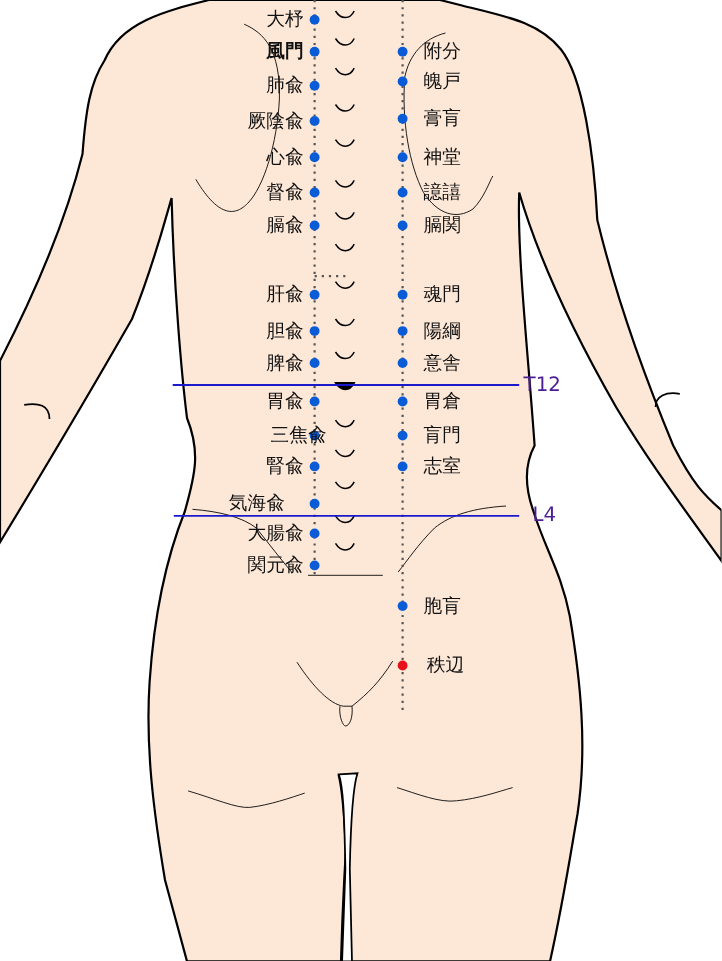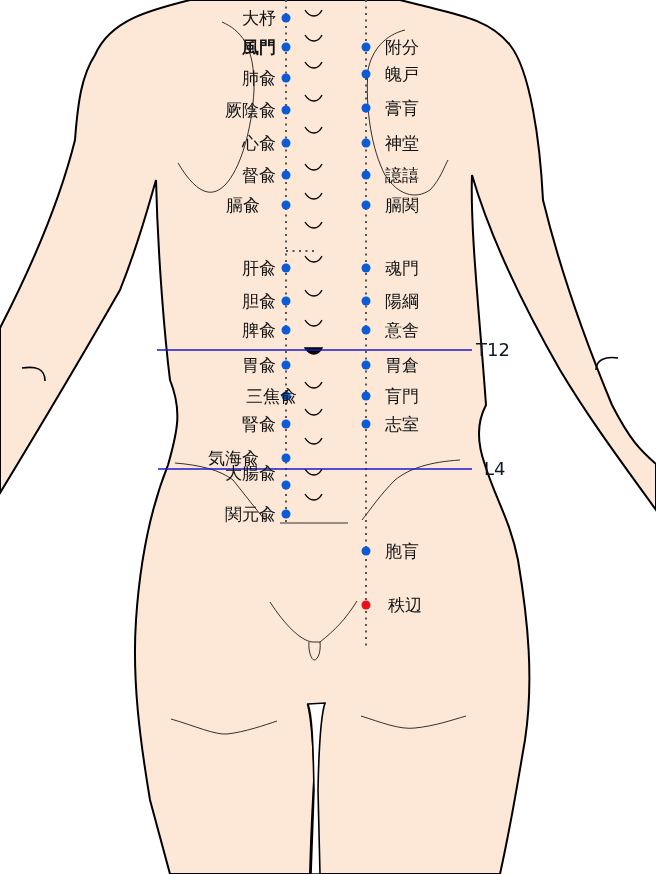--- a/index.html
+++ b/index.html
@@ -32,21 +32,21 @@
       font-size: 17px;
       line-height: 22px;
       color: #111;
       white-space: nowrap;
     }
     .lbl.left { text-align: right; }
     .ref-lbl {
       position: absolute;
       font-size: 18px;
       line-height: 20px;
-      color: #0f172a;
+      color: #4c1d95;
     }
   </style>
 </head>
 <body>
 
 <svg id="diagram" viewBox="0 0 656 874" xmlns="http://www.w3.org/2000/svg">
 
   <path class="body-fill" d="
     M 190 0
     C 150 10, 110 20, 95 55
@@ -164,29 +164,29 @@
   </g>
 </svg>
 
 <div>
   <div class="lbl left" style="right:380px; top:7px;">大杼</div>
   <div class="lbl left" style="right:380px; top:36px;font-weight:bold;">風門</div>
   <div class="lbl left" style="right:380px; top:67px;">肺兪</div>
   <div class="lbl left" style="right:380px; top:99px;">厥陰兪</div>
   <div class="lbl left" style="right:380px; top:132px;text-align:center;">心兪</div>
   <div class="lbl left" style="right:380px; top:164px;">督兪</div>
-  <div class="lbl left" style="right:396px; top:194px;">膈兪</div>
+  <div class="lbl left" style="right:380px; top:194px;">膈兪</div>
   <div class="lbl left" style="right:380px; top:257px;">肝兪</div>
   <div class="lbl left" style="right:380px; top:290px;">胆兪</div>
   <div class="lbl left" style="right:380px; top:319px;">脾兪</div>
   <div class="lbl left" style="right:380px; top:354px;">胃兪</div>
   <div class="lbl left" style="right:359px; top:385px;">三焦兪</div>
   <div class="lbl left" style="right:380px; top:413px;">腎兪</div>
   <div class="lbl left" style="right:397px; top:447px;">気海兪</div>
-  <div class="lbl left" style="right:380px; top:462px;">大腸兪</div>
+  <div class="lbl left" style="right:380px; top:474px;">大腸兪</div>
   <div class="lbl left" style="right:380px; top:503px;">関元兪</div>
 </div>
 
 <div>
   <div class="lbl" style="left:385px; top:36px;">附分</div>
   <div class="lbl" style="left:385px; top:63px;">魄戸</div>
   <div class="lbl" style="left:385px; top:97px;">膏肓</div>
   <div class="lbl" style="left:385px; top:132px;">神堂</div>
   <div class="lbl" style="left:385px; top:164px;">譩譆</div>
   <div class="lbl" style="left:385px; top:194px;">膈関</div>

